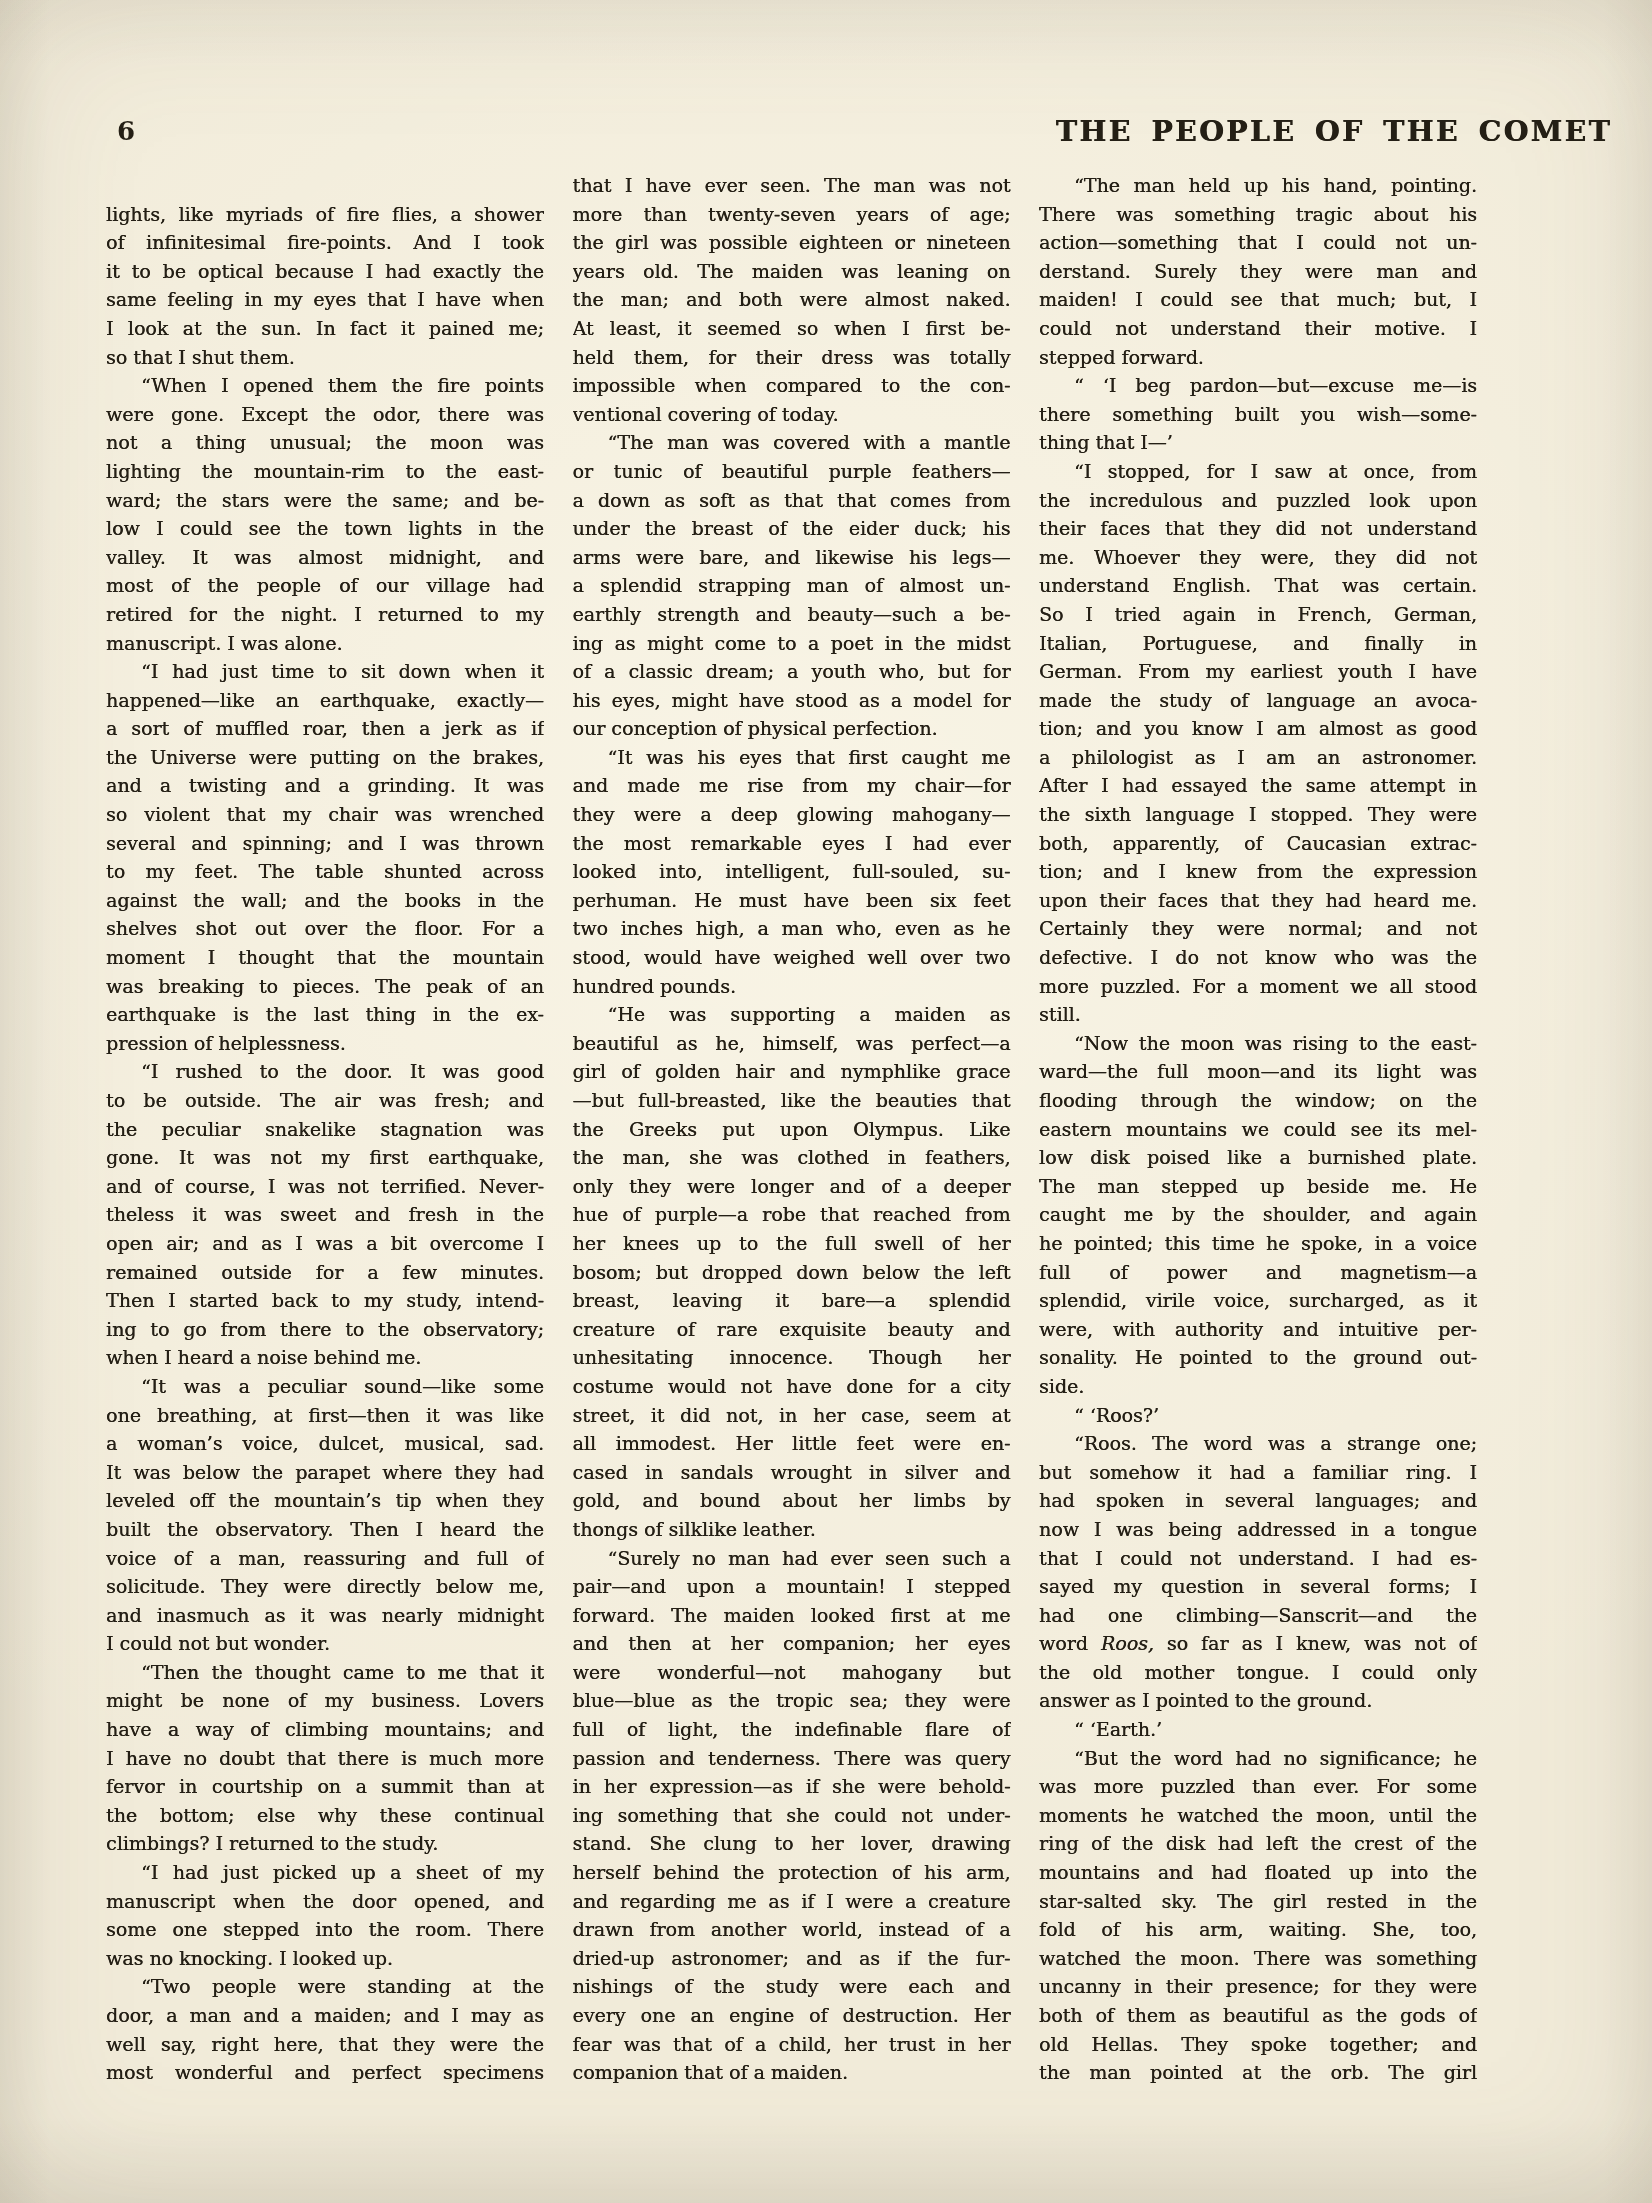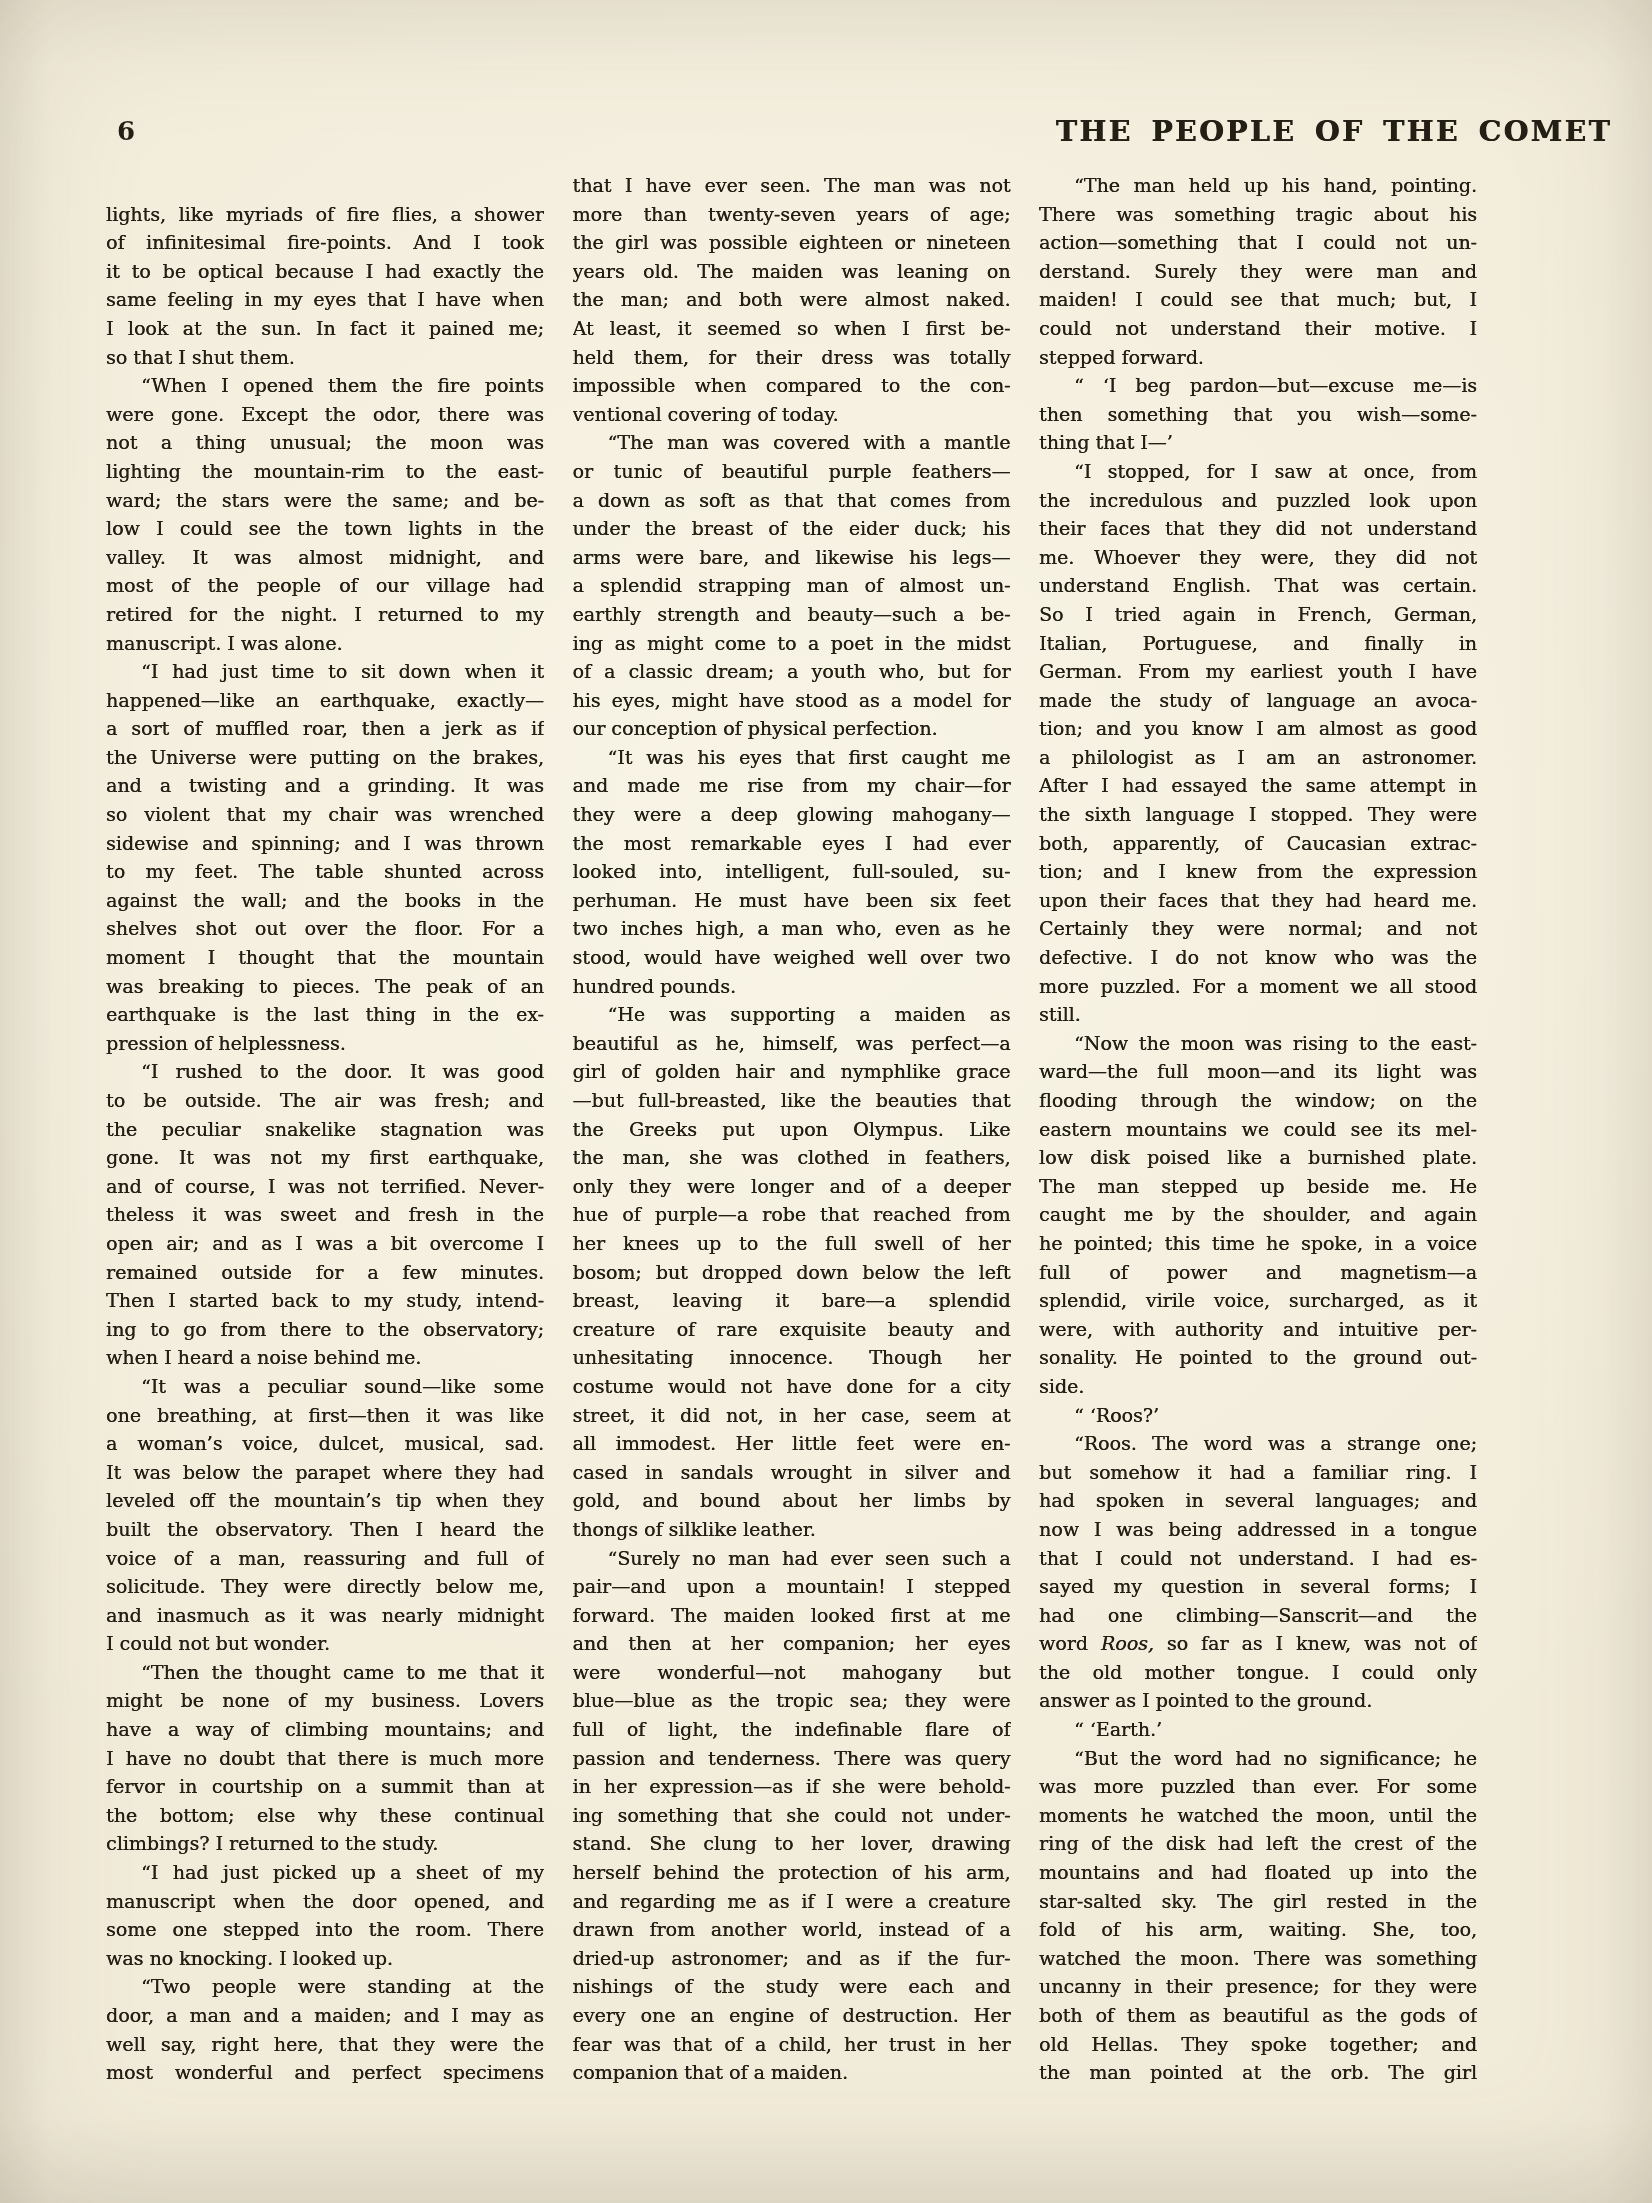--- a/index.html
+++ b/index.html
@@ -92,21 +92,21 @@
         <div class="line">valley.  It was almost midnight, and</div>
         <div class="line">most of the people of our village had</div>
         <div class="line">retired for the night.  I returned to my</div>
         <div class="line end">manuscript.  I was alone.</div>
         <div class="line ind">“I had just time to sit down when it</div>
         <div class="line">happened—like an earthquake, exactly—</div>
         <div class="line">a sort of muffled roar, then a jerk as if</div>
         <div class="line">the Universe were putting on the brakes,</div>
         <div class="line">and a twisting and a grinding.  It was</div>
         <div class="line">so violent that my chair was wrenched</div>
-        <div class="line">sidewise and spinning; and I was thrown</div>
+        <div class="line">several and spinning; and I was thrown</div>
         <div class="line">to my feet.  The table shunted across</div>
         <div class="line">against the wall; and the books in the</div>
         <div class="line">shelves shot out over the floor.  For a</div>
         <div class="line">moment I thought that the mountain</div>
         <div class="line">was breaking to pieces.  The peak of an</div>
         <div class="line">earthquake is the last thing in the ex-</div>
         <div class="line end">pression of helplessness.</div>
         <div class="line ind">“I rushed to the door.  It was good</div>
         <div class="line">to be outside.  The air was fresh; and</div>
         <div class="line">the peculiar snakelike stagnation was</div>
@@ -215,21 +215,21 @@
       </div>
     <div class="col">
         <div class="line ind">“The man held up his hand, pointing.</div>
         <div class="line">There was something tragic about his</div>
         <div class="line">action—something that I could not un-</div>
         <div class="line">derstand.  Surely they were man and</div>
         <div class="line">maiden!  I could see that much; but, I</div>
         <div class="line">could not understand their motive.  I</div>
         <div class="line end">stepped forward.</div>
         <div class="line ind">“ ‘I beg pardon—but—excuse me—is</div>
-        <div class="line">then something that you wish—some-</div>
+        <div class="line">there something built you wish—some-</div>
         <div class="line end">thing that I—’</div>
         <div class="line ind">“I stopped, for I saw at once, from</div>
         <div class="line">the incredulous and puzzled look upon</div>
         <div class="line">their faces that they did not understand</div>
         <div class="line">me.  Whoever they were, they did not</div>
         <div class="line">understand English.  That was certain.</div>
         <div class="line">So I tried again in French, German,</div>
         <div class="line">Italian, Portuguese, and finally in</div>
         <div class="line">German.  From my earliest youth I have</div>
         <div class="line">made the study of language an avoca-</div>

